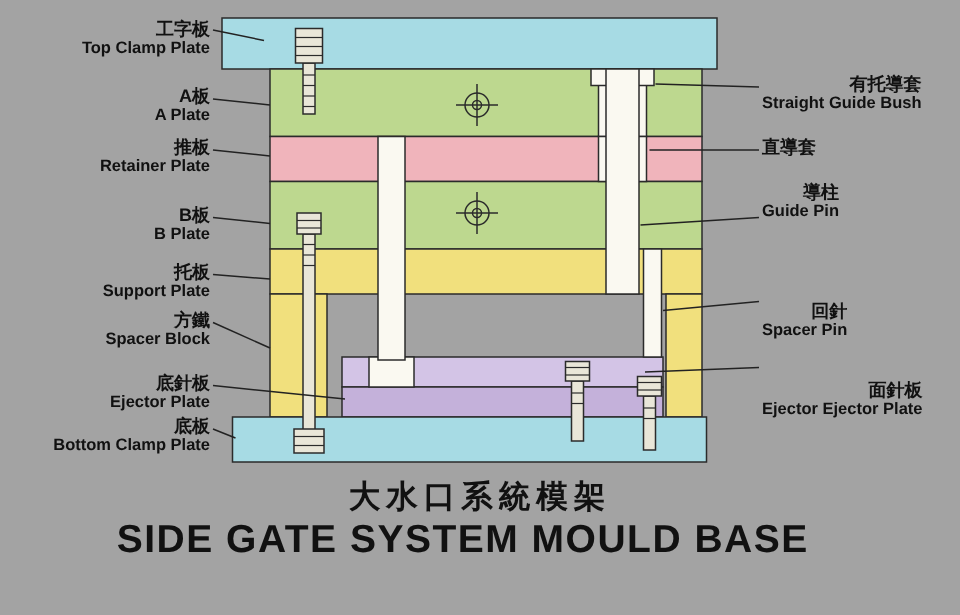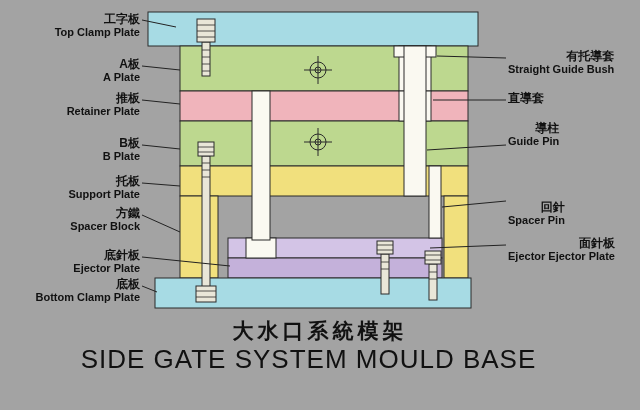--- a/index.html
+++ b/index.html
@@ -18,21 +18,21 @@
   .lbl .cn { font-size:12px; font-weight:bold; }
   .lbl .en { font-size:11px; font-weight:bold; }
   .left-col .lbl { right:500px; text-align:right; }
   .right-col .lbl { left:508px; text-align:right; }
   .title-cn {
     position:absolute; top:317px; left:0; width:640px; text-align:center;
     font-size:21px; font-weight:bold; letter-spacing:4px;
   }
   .title-en {
     position:absolute; top:344px; left:0; width:617px; text-align:center;
-    font-size:26px; font-weight:normal; letter-spacing:1px;
+    font-size:26px; font-weight:bold; letter-spacing:1px;
   }
 </style>
 </head>
 <body>
 
 <div class="stage">
 
   <svg class="diagram" width="640" height="410" viewBox="0 0 640 410">
 
     <rect x="148" y="12" width="330" height="34" fill="#a7dbe4"></rect>
@@ -176,21 +176,21 @@
       <div class="cn">直導套</div>
     </div>
     <div class="lbl" style="top:122px">
       <div class="cn">導柱</div>
       <div class="en">Guide Pin</div>
     </div>
     <div class="lbl" style="top:201px">
       <div class="cn">回針</div>
       <div class="en">Spacer Pin</div>
     </div>
-    <div class="lbl" style="top:237px">
+    <div class="lbl" style="top:254px">
       <div class="cn">面針板</div>
       <div class="en">Ejector Ejector Plate</div>
     </div>
   </div>
 
   <div class="title-cn">大水口系統模架</div>
   <div class="title-en">SIDE GATE SYSTEM MOULD BASE</div>
 
 </div>
 

